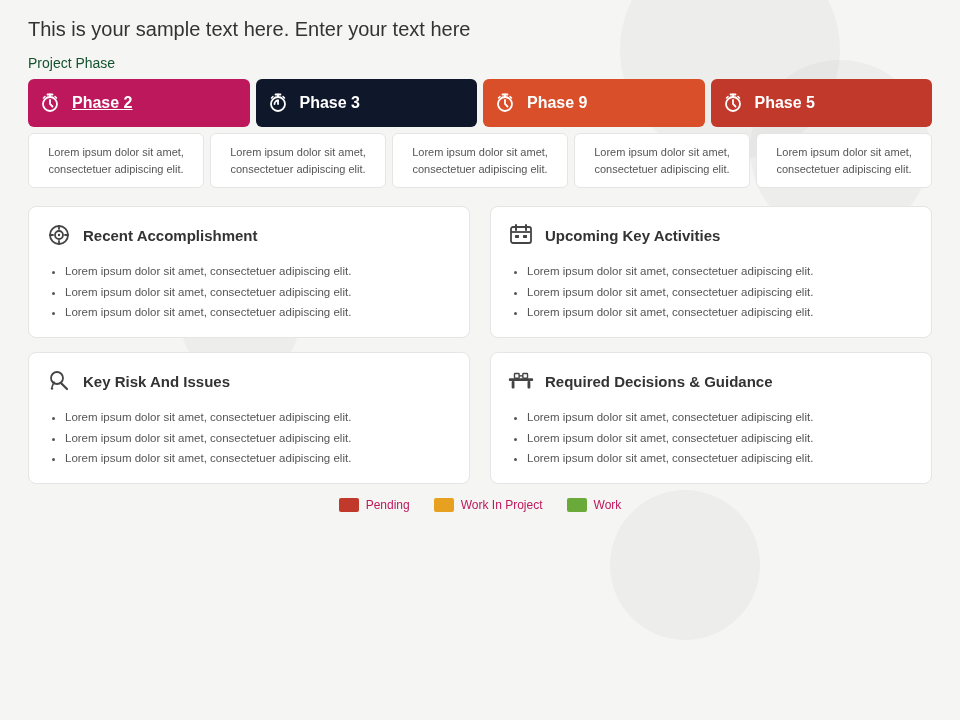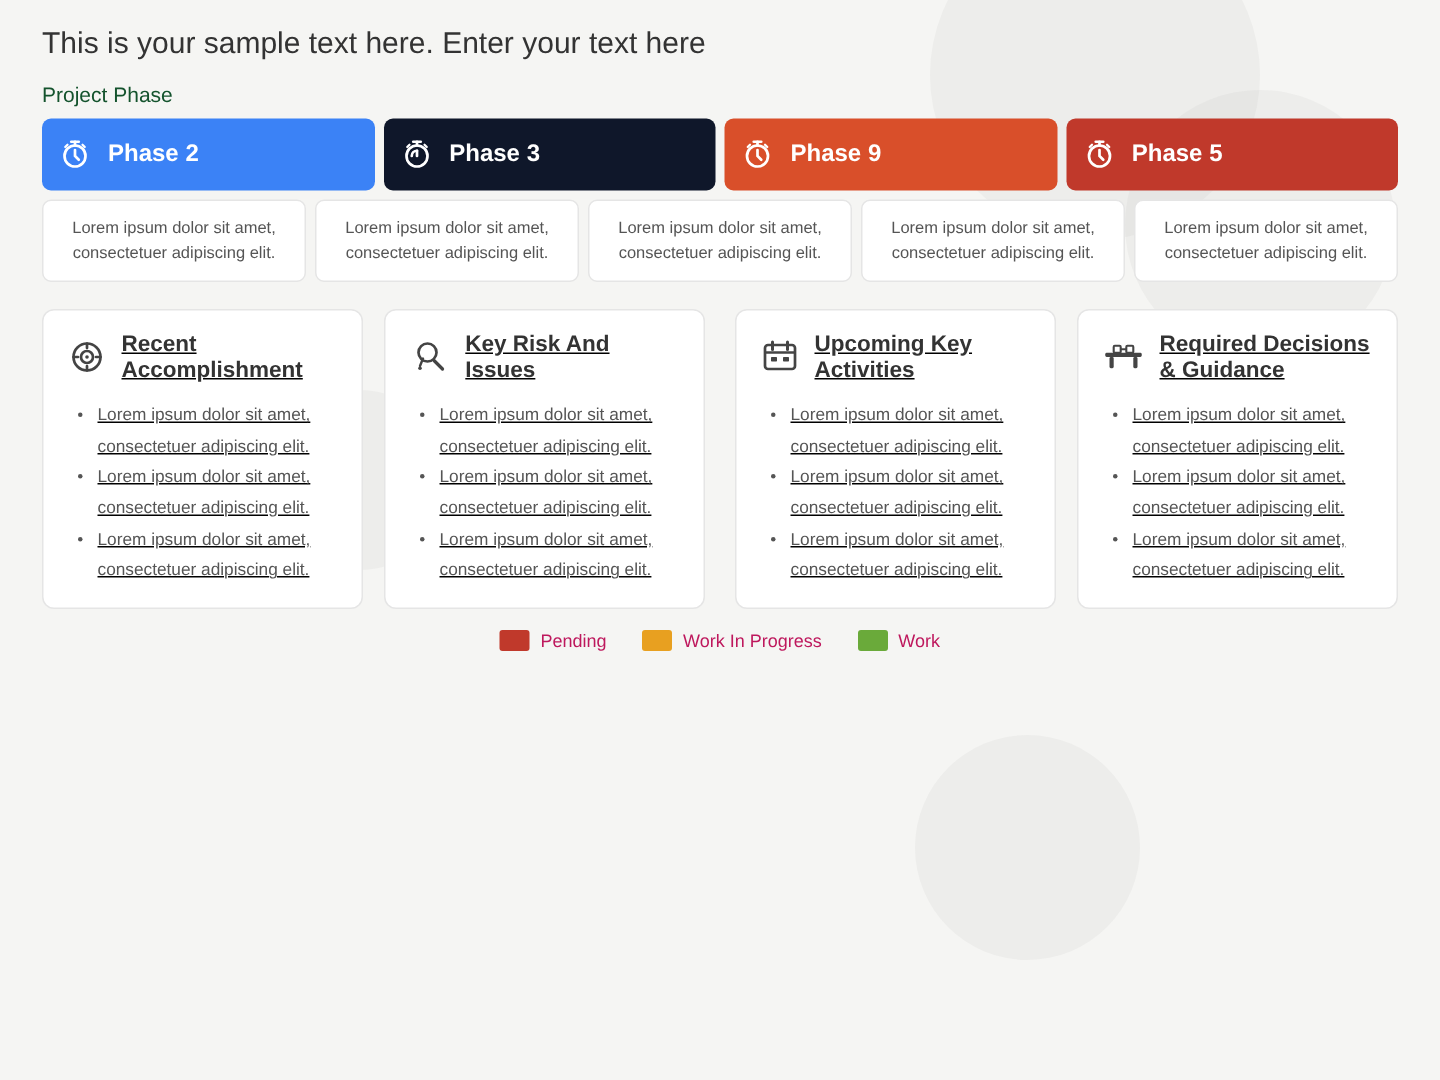--- a/index.html
+++ b/index.html
@@ -54,21 +54,21 @@
       padding: 10px 8px;
       display: flex;
       align-items: center;
       gap: 8px;
       color: white;
       font-weight: 700;
       font-size: 16px;
     }
 
     .phase-block.green  { background: #6aaa3a; }
-    .phase-block.orange { background: #3b82f6; }
+    .phase-block.orange { background: #be185d; text-decoration: underline; }
     .phase-block.yellow { background: #0f172a; }
     .phase-block.red-orange { background: #d94f2a; }
     .phase-block.red { background: #c0392b; }
 
     .phase-icon {
       width: 28px;
       height: 28px;
       flex-shrink: 0;
       display: flex;
       align-items: center;
@@ -103,23 +103,22 @@
     
     .bottom-sections {
       display: flex;
       gap: 20px;
       margin-bottom: 14px;
     }
 
     .bottom-col {
       flex: 1;
       display: flex;
-      flex-direction: row;
+      flex-direction: column;
       gap: 14px;
-      text-decoration: underline;
     }
 
     .info-section {
       background: white;
       border-radius: 8px;
       padding: 14px 16px;
       border: 1px solid #e5e5e5;
     }
 
     .info-section-header {
@@ -355,20 +354,20 @@
     </div>
   </div>
 
   <div class="legend">
     <div class="legend-item">
       <div class="legend-box red"></div>
       <span>Pending</span>
     </div>
     <div class="legend-item">
       <div class="legend-box yellow"></div>
-      <span>Work In Progress</span>
+      <span>Work In Project</span>
     </div>
     <div class="legend-item">
       <div class="legend-box green"></div>
       <span>Work</span>
     </div>
   </div>
 </div>
 
 </body></html>

